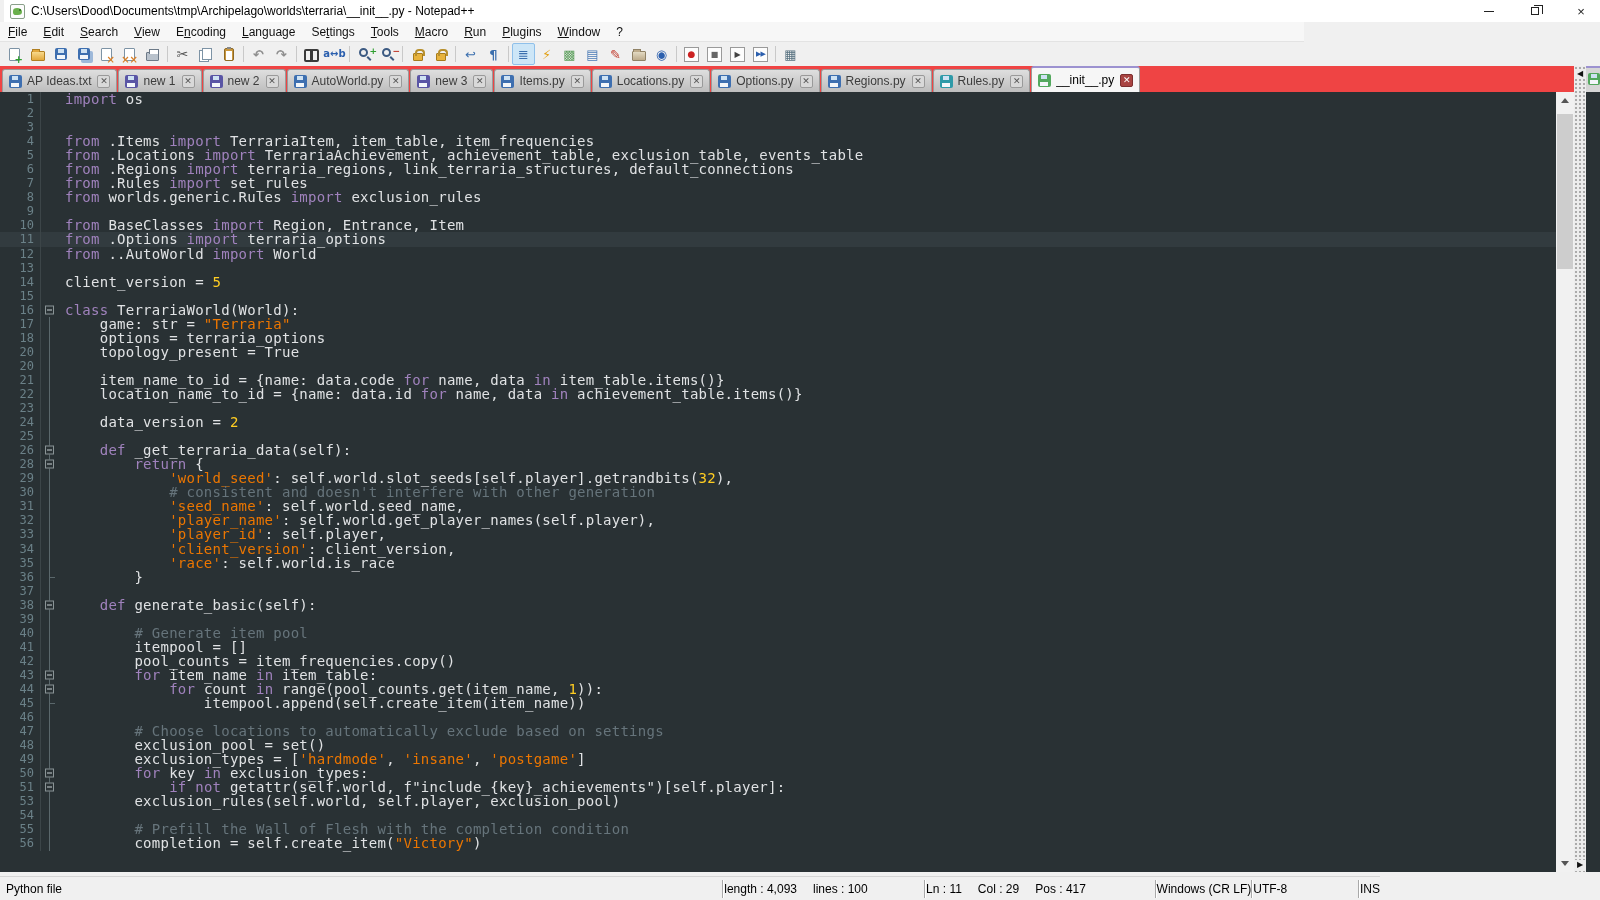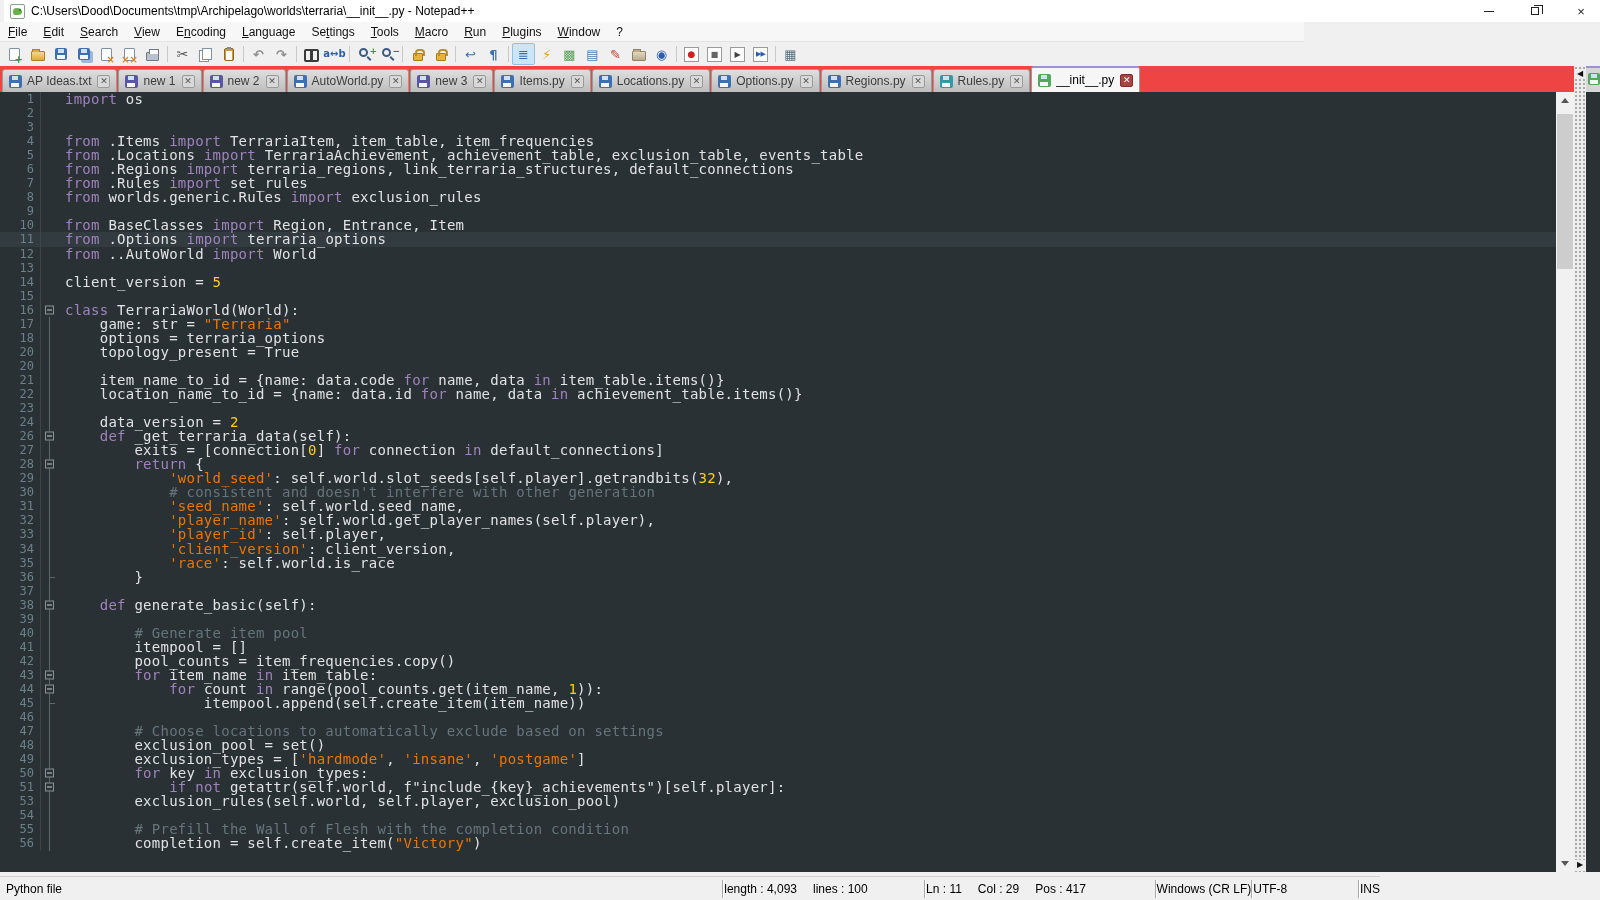--- a/index.html
+++ b/index.html
@@ -454,30 +454,30 @@
         <span class="ln">23</span>
         <span class="foldcell has-line"></span>
         <span class="code"></span>
       </div>
       <div class="row">
         <span class="ln">24</span>
         <span class="foldcell has-line"></span>
         <span class="code"><span class="d">    data_version = </span><span class="n">2</span></span>
       </div>
       <div class="row">
+        <span class="ln">25</span>
+        <span class="foldcell has-line"></span>
+        <span class="code"></span>
+      </div>
+      <div class="row">
         <span class="ln">26</span>
         <span class="foldcell has-line">
           <span class="fbox"></span>
         </span>
         <span class="code"><span class="d">    </span><span class="k">def</span><span class="d"> _get_terraria_data(self):</span></span>
-      </div>
-      <div class="row">
-        <span class="ln">27</span>
-        <span class="foldcell has-line"></span>
-        <span class="code"><span class="d">        exits = [connection[</span><span class="n">0</span><span class="d">] </span><span class="k">for</span><span class="d"> connection </span><span class="k">in</span><span class="d"> default_connections]</span></span>
       </div>
       <div class="row">
         <span class="ln">28</span>
         <span class="foldcell has-line">
           <span class="fbox"></span>
         </span>
         <span class="code"><span class="d">        </span><span class="k">return</span><span class="d"> {</span></span>
       </div>
       <div class="row">
         <span class="ln">29</span>

